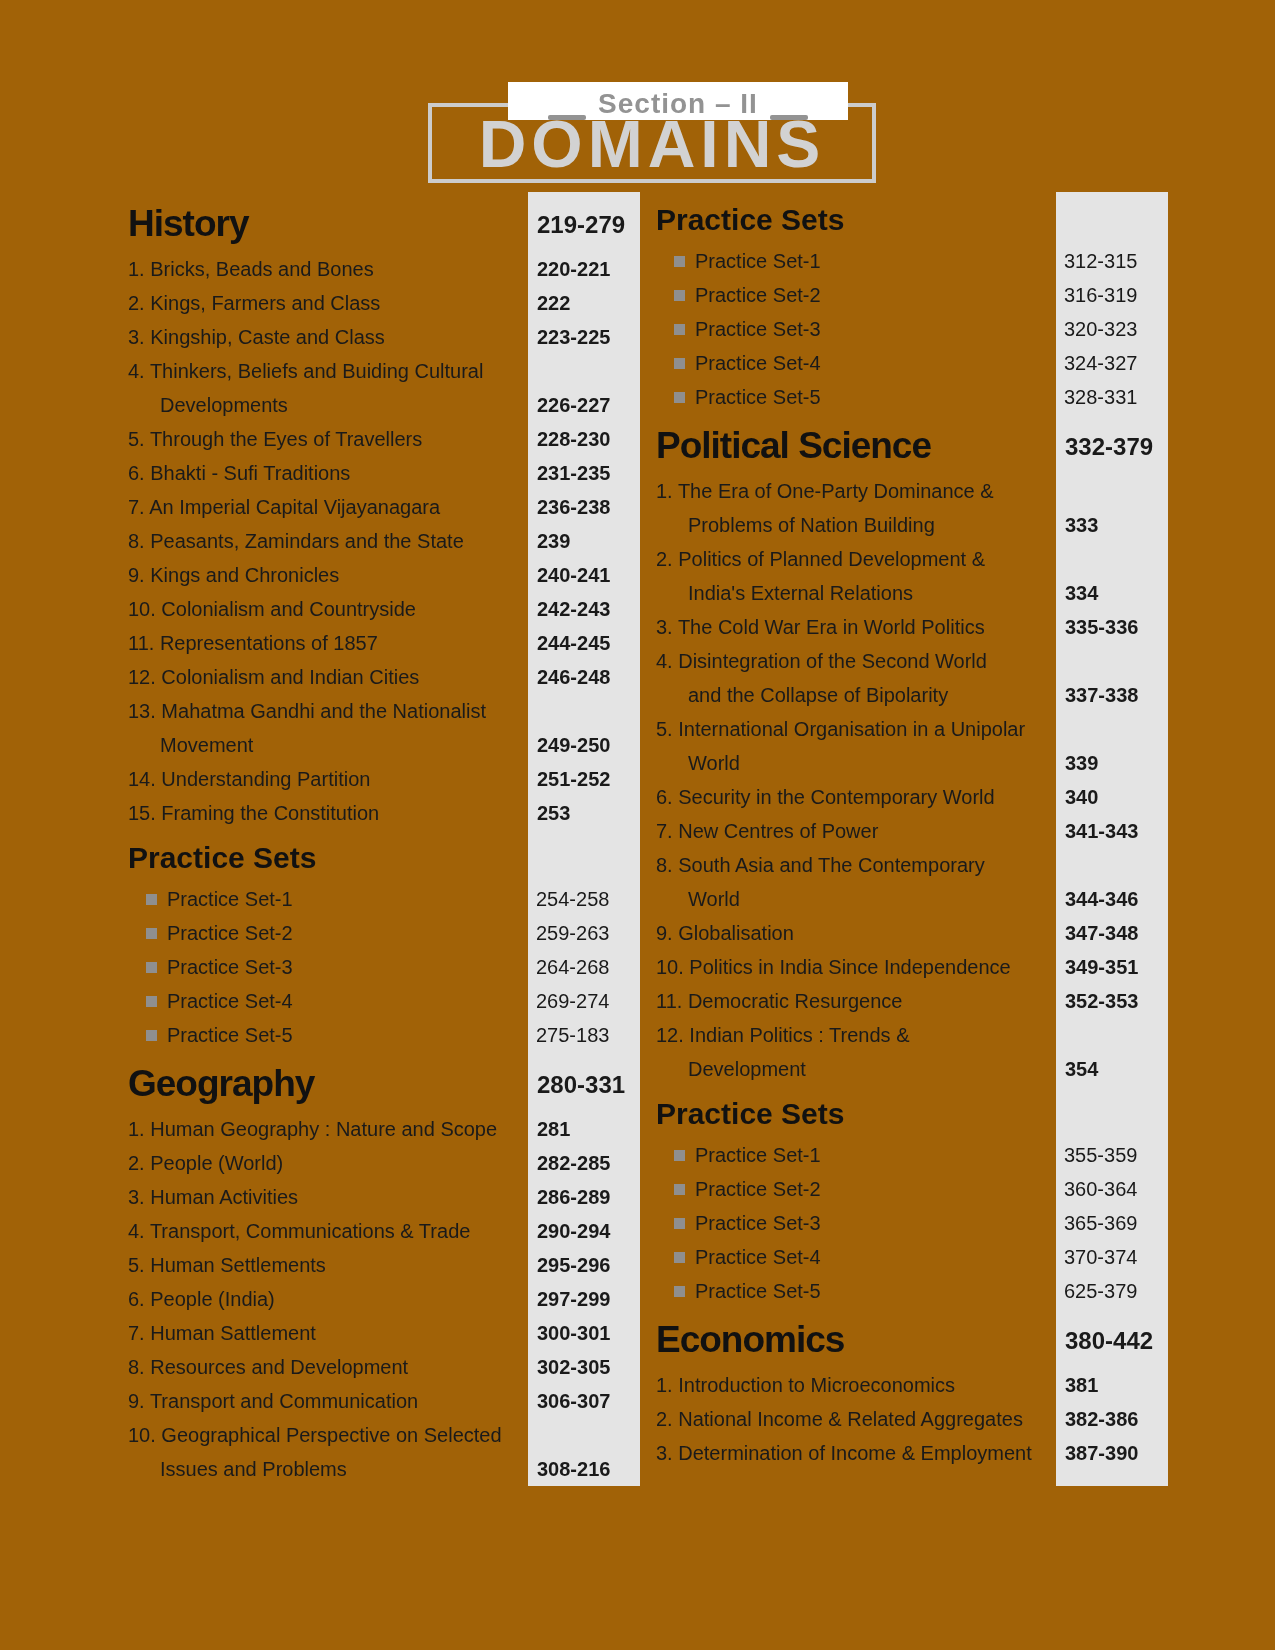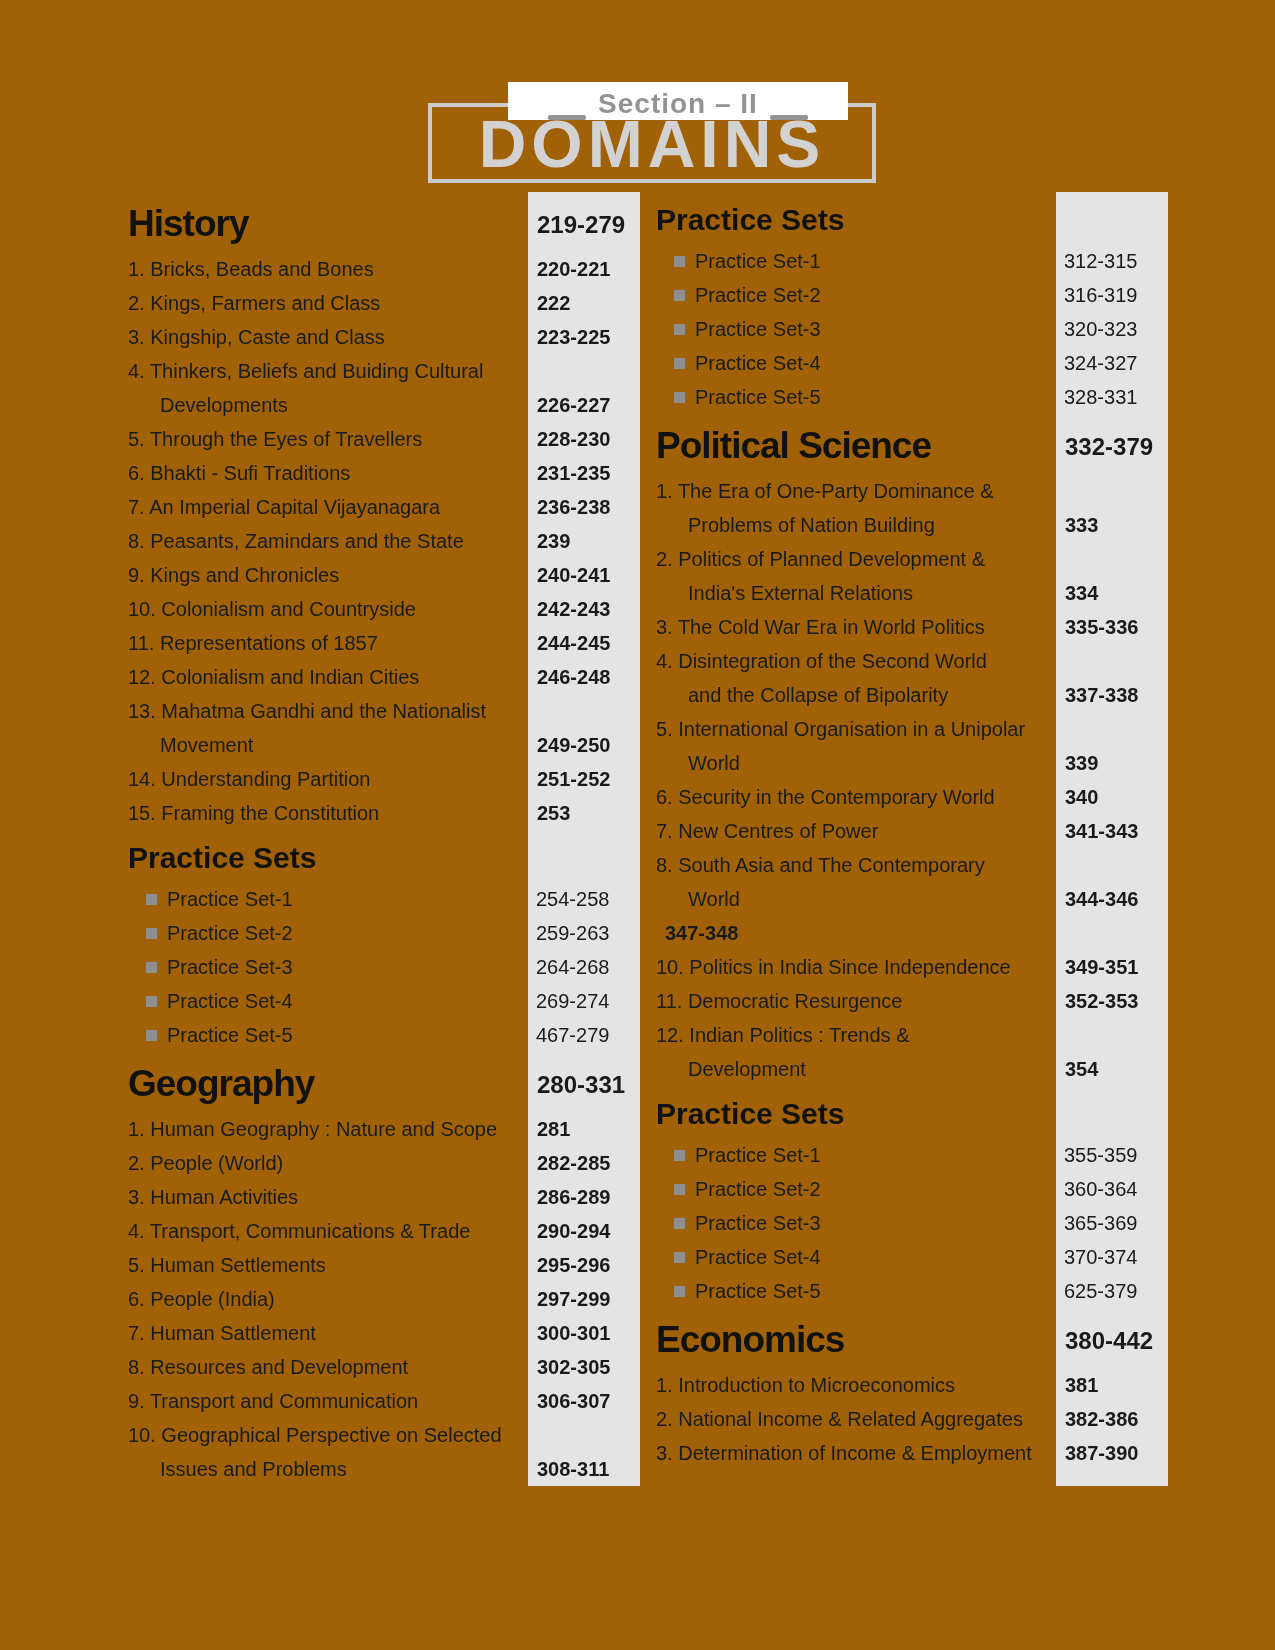--- a/index.html
+++ b/index.html
@@ -168,21 +168,21 @@
               <span class="sq"></span>
               <span>Practice Set-4</span>
             </div>
             <div class="num">269-274</div>
           </div>
           <div class="row bullet-row">
             <div class="txt">
               <span class="sq"></span>
               <span>Practice Set-5</span>
             </div>
-            <div class="num">467-279</div>
+            <div class="num">275-183</div>
           </div>
           <div class="row section-row">
             <div class="txt">Geography</div>
             <div class="num">280-331</div>
           </div>
           <div class="row item-row">
             <div class="txt">1. Human Geography : Nature and Scope</div>
             <div class="num">281</div>
           </div>
           <div class="row item-row">
@@ -213,21 +213,21 @@
             <div class="txt">8. Resources and Development</div>
             <div class="num">302-305</div>
           </div>
           <div class="row item-row">
             <div class="txt">9. Transport and Communication</div>
             <div class="num">306-307</div>
           </div>
           <div class="row item-row">
             <div class="txt">10. Geographical Perspective on Selected
 Issues and Problems</div>
-            <div class="num">308-311</div>
+            <div class="num">308-216</div>
           </div>
         </div>
     </div>
     <div class="col">
       <div class="band"></div>
       <div class="rows">
           <div class="row subheading-row">
             <div class="txt">Practice Sets</div>
             <div class="num"></div>
           </div>
@@ -301,20 +301,21 @@
           <div class="row item-row">
             <div class="txt">7. New Centres of Power</div>
             <div class="num">341-343</div>
           </div>
           <div class="row item-row">
             <div class="txt">8. South Asia and The Contemporary
 World</div>
             <div class="num">344-346</div>
           </div>
           <div class="row item-row">
+            <div class="txt">9. Globalisation</div>
             <div class="num">347-348</div>
           </div>
           <div class="row item-row">
             <div class="txt">10. Politics in India Since Independence</div>
             <div class="num">349-351</div>
           </div>
           <div class="row item-row">
             <div class="txt">11. Democratic Resurgence</div>
             <div class="num">352-353</div>
           </div>

